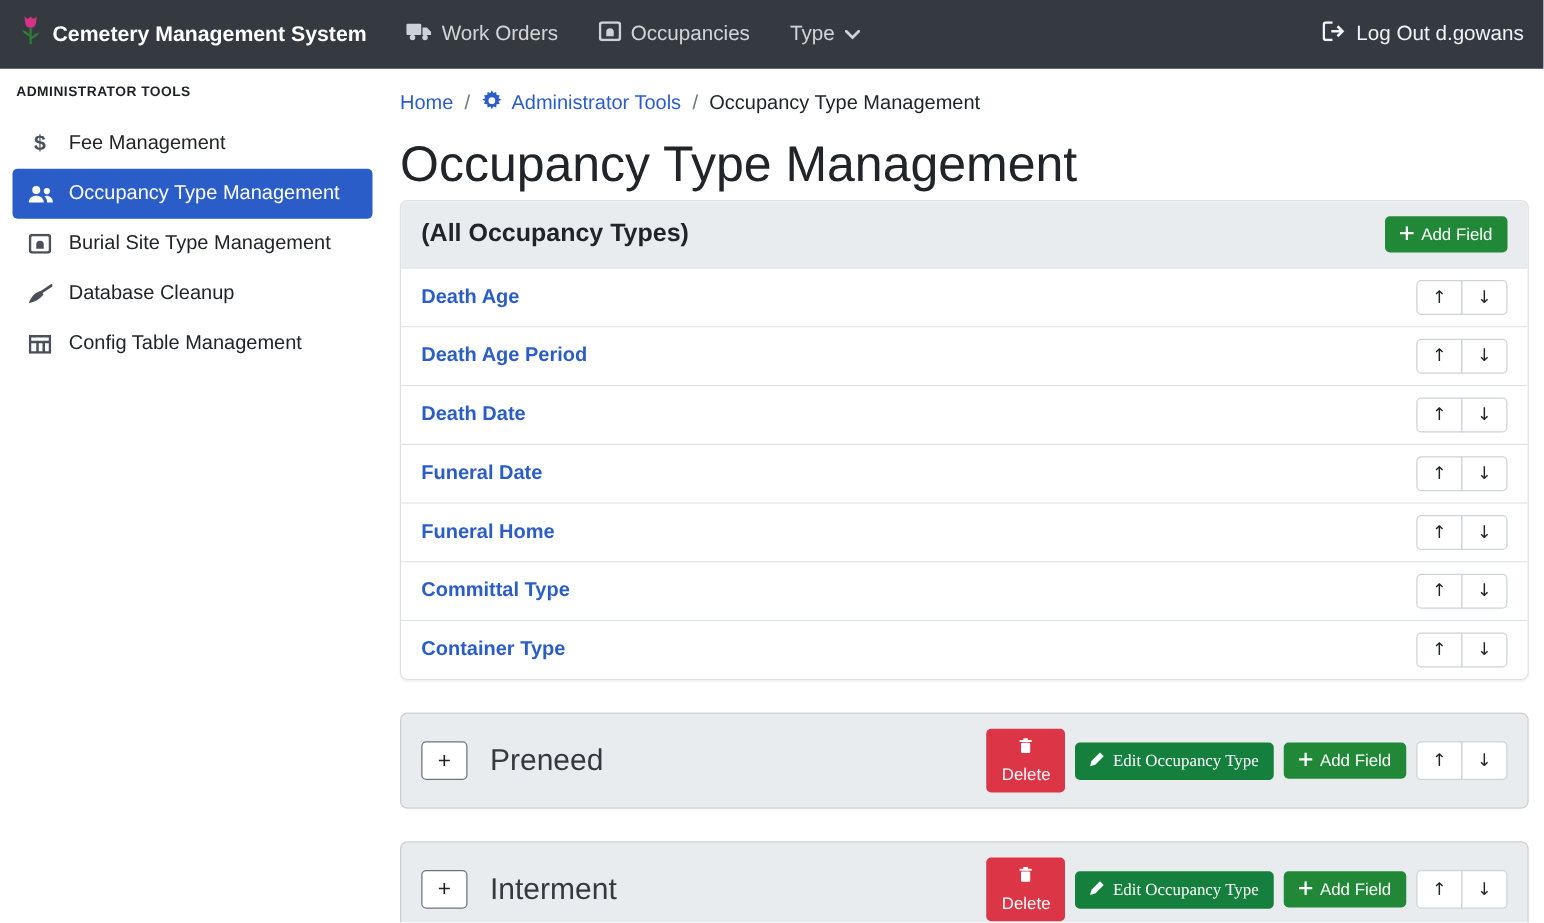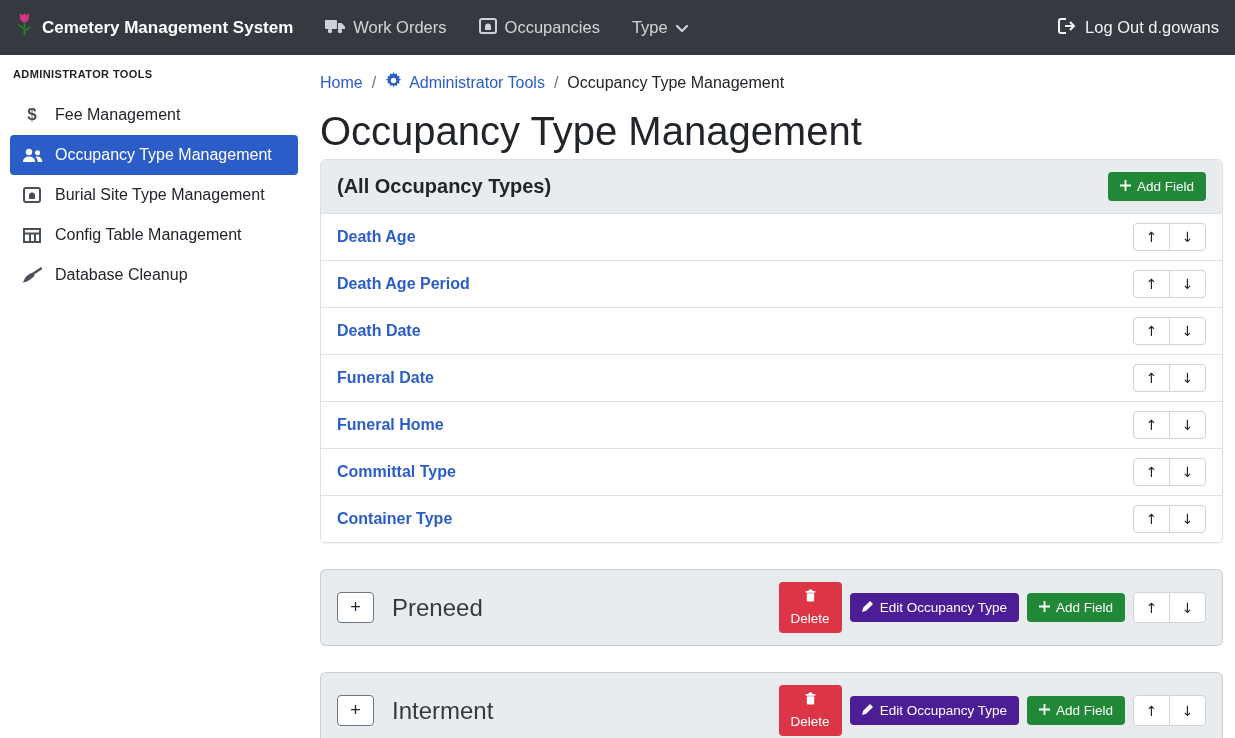--- a/index.html
+++ b/index.html
@@ -30,21 +30,21 @@
   .crumb-current { color:#212529; }
 
   
   .title-row { display:flex; align-items:center; justify-content:space-between; margin-top:16px; }
   .page-title { font-size:40px; font-weight:500; color:#212529; }
   .btn { border:none; border-radius:4px; color:#fff; display:inline-flex; align-items:center; gap:8px; cursor:pointer; font-family:inherit; }
   .btn-add-type { background:#218838; font-size:16px; padding:10px 17px; }
   .btn-sm { font-size:13.5px; padding:7px 12px; gap:6px; }
   .btn-green { background:#218838; }
   .btn-red { background:#dc3545;flex-direction:column; }
-  .btn-teal { background:#4c1d95; }
+  .btn-teal { background:#15803d;font-family:Liberation Serif, serif; }
 
   
   .card { margin-top:5px; border:1px solid rgba(0,0,0,.125); border-radius:6px; box-shadow:0 1px 2px rgba(0,0,0,.06); overflow:hidden; }
   .card-header { background:#e9ecef; padding:12px 16px; display:flex; align-items:center; justify-content:space-between; border-bottom:1px solid #dee2e6; }
   .card-title { font-size:20px; font-weight:600; color:#212529; }
   .field-row { display:flex; align-items:center; justify-content:space-between; padding:9px 16px; border-bottom:1px solid #dee2e6; background:#fff; }
   .field-row:last-child { border-bottom:none; }
   .field-label { color:#2b5dc9; font-weight:700; font-size:16px; cursor:pointer; }
   .btn-group { display:inline-flex; }
   .btn-arrow { width:37px; height:28px; background:#fff; border:1px solid #ced4da; color:#212529; font-size:14px; cursor:pointer; display:flex; align-items:center; justify-content:center; font-family:"DejaVu Sans",sans-serif; }
@@ -146,38 +146,38 @@
           <svg width="18" height="16" viewBox="0 0 18 16">
             <rect x="1" y="1" width="16" height="14" rx="2" fill="none" stroke="#495057" stroke-width="2"></rect>
             <path d="M6 12 v-3.5 a3 3 0 0 1 6 0 V12 z" fill="#495057"></path>
           </svg>
         </span>
         <span>Burial Site Type Management</span>
       </div>
 
       <div class="sidebar-item">
         <span class="s-icon">
+          <svg width="20" height="16" viewBox="0 0 20 16">
+            <line x1="19" y1="1.5" x2="10" y2="7.5" stroke="#495057" stroke-width="2.4" stroke-linecap="round"></line>
+            <path d="M10.5 5.8 C6 7 3 10 1 15.5 C6.5 14.5 10 12 12.8 8.6 Z" fill="#495057"></path>
+          </svg>
+        </span>
+        <span>Database Cleanup</span>
+      </div>
+
+      <div class="sidebar-item">
+        <span class="s-icon">
           <svg width="18" height="15" viewBox="0 0 18 15">
             <rect x="1" y="1" width="16" height="13" fill="none" stroke="#495057" stroke-width="2"></rect>
             <line x1="1" y1="5.5" x2="17" y2="5.5" stroke="#495057" stroke-width="2"></line>
             <line x1="7" y1="5.5" x2="7" y2="14" stroke="#495057" stroke-width="2"></line>
             <line x1="12" y1="5.5" x2="12" y2="14" stroke="#495057" stroke-width="2"></line>
           </svg>
         </span>
         <span>Config Table Management</span>
-      </div>
-
-      <div class="sidebar-item">
-        <span class="s-icon">
-          <svg width="20" height="16" viewBox="0 0 20 16">
-            <line x1="19" y1="1.5" x2="10" y2="7.5" stroke="#495057" stroke-width="2.4" stroke-linecap="round"></line>
-            <path d="M10.5 5.8 C6 7 3 10 1 15.5 C6.5 14.5 10 12 12.8 8.6 Z" fill="#495057"></path>
-          </svg>
-        </span>
-        <span>Database Cleanup</span>
       </div>
     </aside>
 
     <main class="main">
 
       <div class="breadcrumb">
         <span class="crumb-link">Home</span>
         <span class="crumb-sep">/</span>
         <span class="crumb-link">
           <span>

